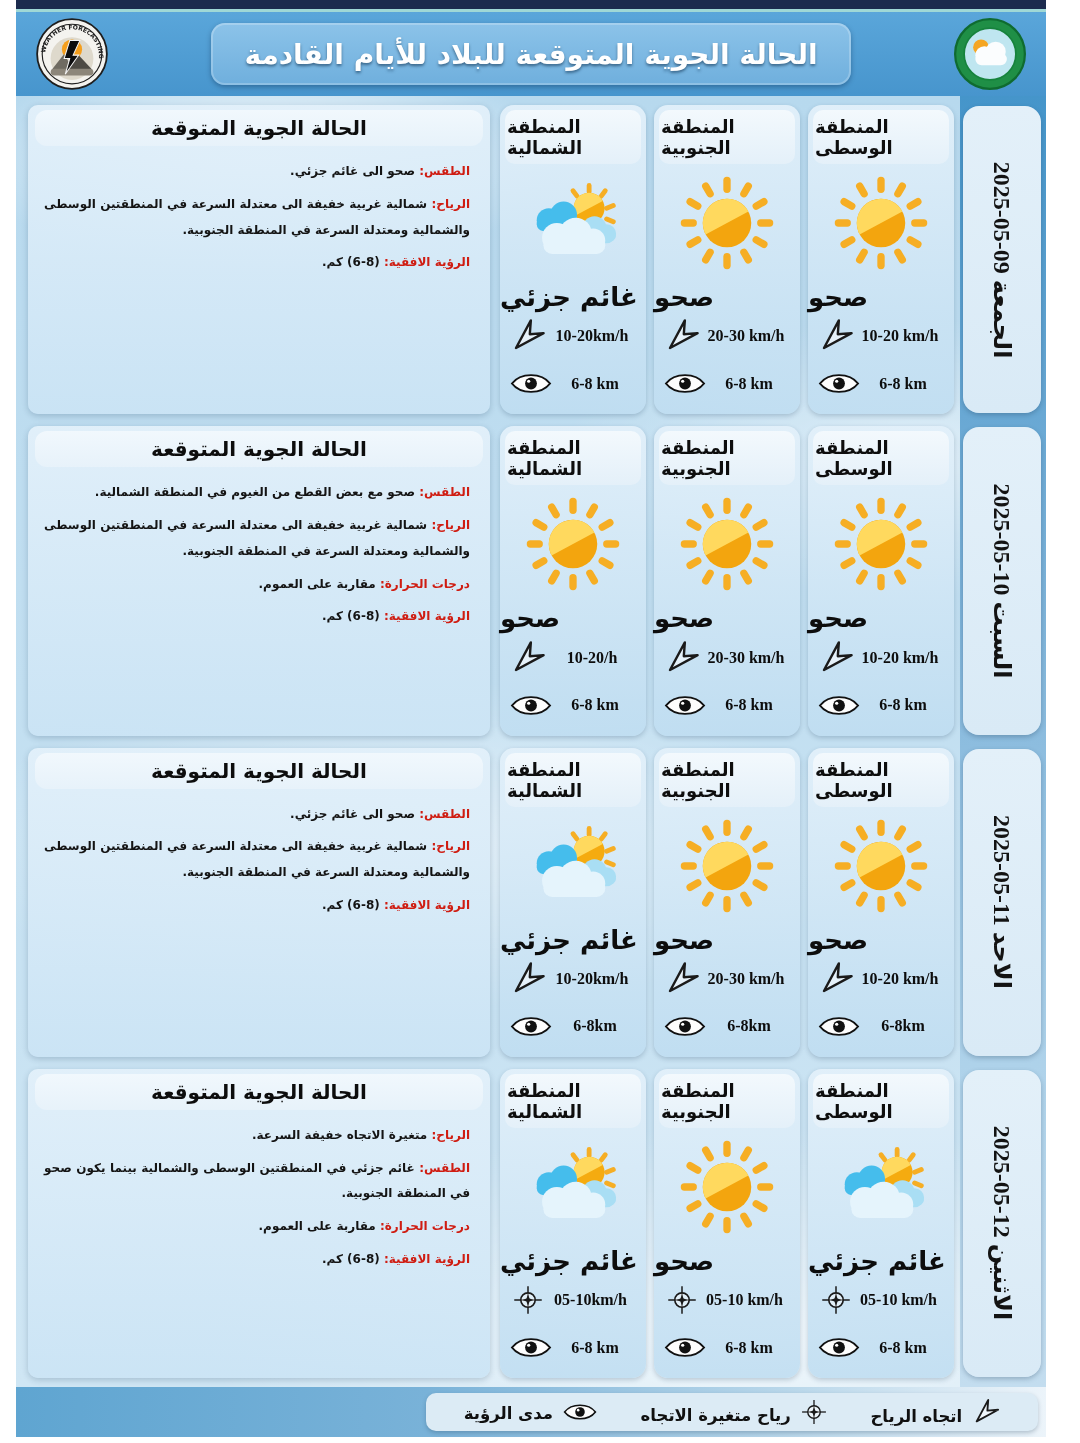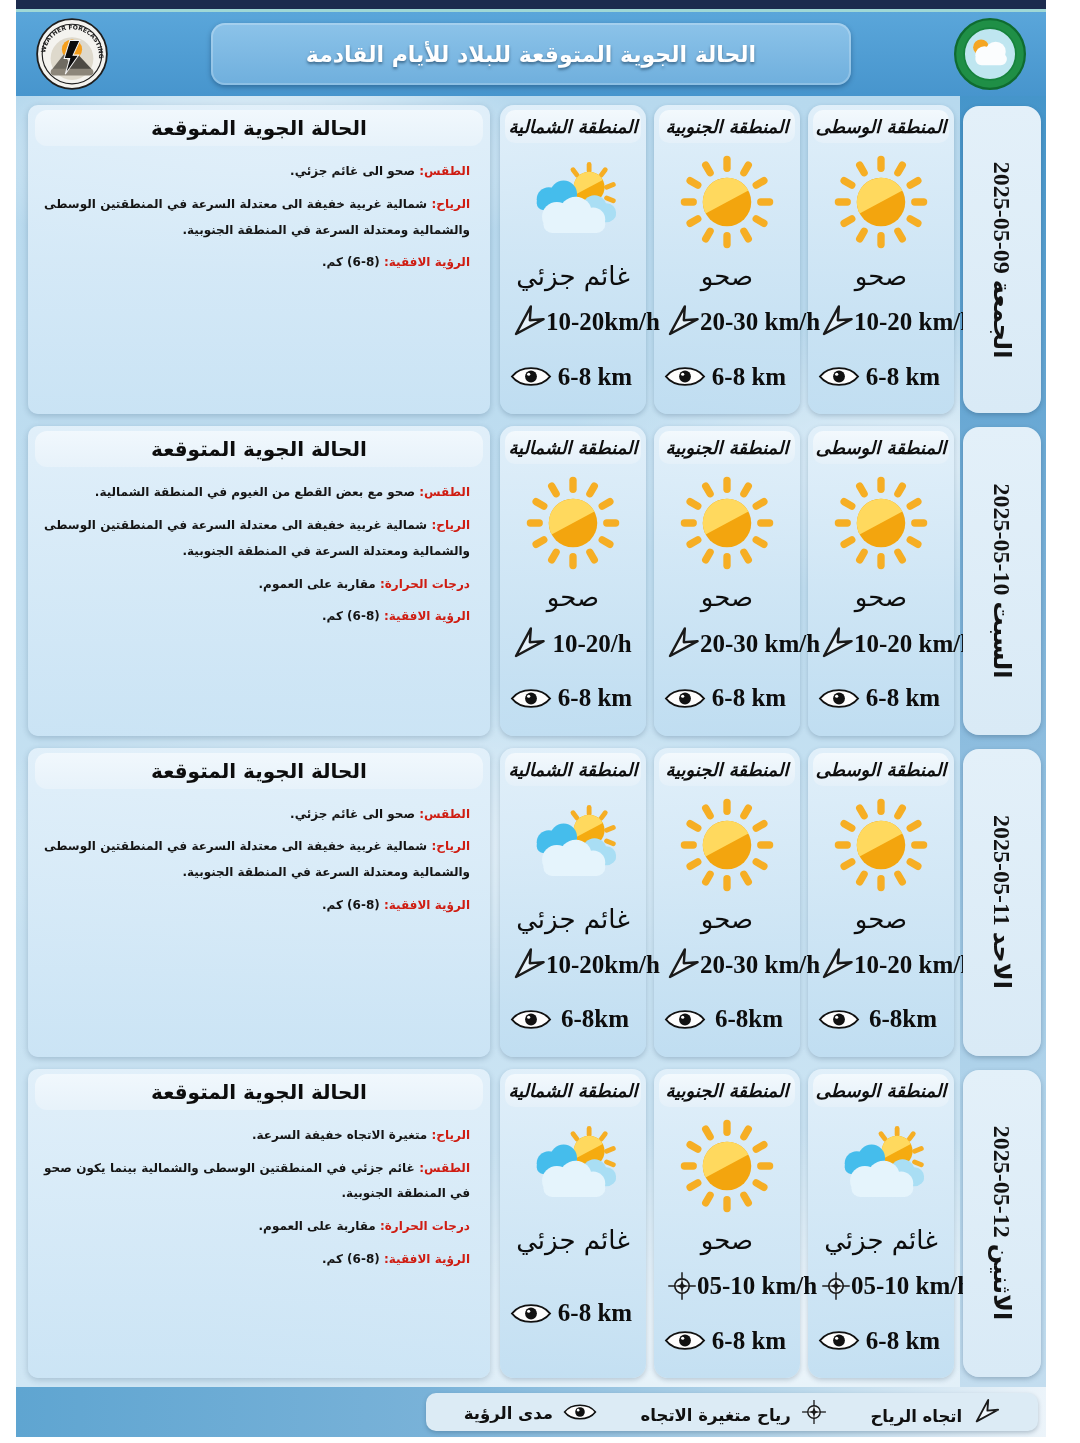--- a/index.html
+++ b/index.html
@@ -11,21 +11,21 @@
   .navy{height:9px;background:var(--navy-strip);border-bottom:3px solid var(--teal-line);}
 
   
   .topbar{direction:ltr;height:84px;background:linear-gradient(180deg,#5aa6da,var(--header-blue));
           display:flex;align-items:center;justify-content:space-between;padding:0 20px;box-sizing:border-box;}
   .emblem{width:72px;height:72px;flex:0 0 auto;}
   .title-pill{width:640px;height:62px;border-radius:14px;
               background:linear-gradient(180deg,#8cc3e9,var(--title-pill));
               box-shadow:inset 0 0 0 2px rgba(255,255,255,.22),0 2px 5px rgba(0,30,60,.35);
               display:flex;align-items:center;justify-content:center;}
-  .title-pill h1{margin:0;font-size:22px;font-weight:800;color:#fff;
+  .title-pill h1{margin:0;font-size:28px;font-weight:800;color:#fff;
                  text-shadow:0 2px 3px rgba(10,40,70,.55);direction:rtl;}
 
   
   .sky{position:relative;flex:1;display:flex;flex-direction:column;gap:10px;
        padding:8px 4px 8px 12px;box-sizing:border-box;
        background:
         radial-gradient(ellipse 420px 160px at 24% 5%,rgba(255,255,255,.85),rgba(255,255,255,0) 70%),
         radial-gradient(ellipse 520px 200px at 88% 28%,rgba(255,255,255,.5),rgba(255,255,255,0) 70%),
         radial-gradient(ellipse 640px 230px at 38% 58%,rgba(255,255,255,.55),rgba(255,255,255,0) 72%),
         radial-gradient(ellipse 740px 280px at 72% 96%,rgba(255,255,255,.7),rgba(255,255,255,0) 75%),
@@ -40,34 +40,34 @@
            border-radius:16px;box-shadow:0 2px 5px rgba(20,50,80,.28);}
   .datetext{position:absolute;top:50%;left:50%;width:300px;
             transform:translate(-50%,-50%) rotate(90deg);
             direction:ltr;text-align:center;white-space:nowrap;
             font-family:"Liberation Serif","DejaVu Sans",serif;
             font-weight:700;font-size:24px;color:#131313;letter-spacing:.5px;}
 
   .region{display:flex;flex-direction:column;border-radius:14px;margin:1px 0;
           background:linear-gradient(180deg,rgba(226,240,250,.95),rgba(191,221,241,.88));
           box-shadow:0 2px 5px rgba(20,50,80,.22);}
-  .region-head{margin:5px 5px 0;padding:6px 2px;border-radius:10px;text-align:center;
+  .region-head{margin:5px 5px 0;padding:6px 2px;border-radius:10px;text-align:left;
                background:linear-gradient(180deg,#f3f9fd,var(--card-head));
-               font-weight:700;font-size:18px;color:#0e0e0e;font-style:italic;}
+               font-weight:700;font-size:18px;color:#0e0e0e;}
   .wicon{height:118px;display:flex;align-items:center;justify-content:center;}
   .wicon svg.sun{width:94px;height:94px;}
   .wicon svg.csun{width:112px;height:86px;}
-  .cond{text-align:center;font-weight:400;font-size:26px;color:#0d0d0d;}
+  .cond{text-align:left;font-weight:700;font-size:26px;color:#0d0d0d;}
   .stats{flex:1;display:flex;flex-direction:column;justify-content:space-evenly;padding-bottom:6px;}
   .stat{direction:ltr;display:flex;align-items:center;padding:0 8px 0 10px;height:46px;}
   .st-ic{width:36px;height:36px;flex:0 0 auto;}
   .st-ic.cmp{width:30px;height:30px;margin-left:3px;}
   .st-ic.eye{width:42px;height:27px;}
   .st-tx{flex:1;text-align:center;font-family:"Liberation Serif","DejaVu Sans",serif;
-         font-weight:700;font-size:25px;color:#0d0d0d;white-space:nowrap;}
+         font-weight:700;font-size:16px;color:#0d0d0d;white-space:nowrap;}
 
   .fc{display:flex;flex-direction:column;border-radius:10px;margin:1px 2px 1px 0;
       background:linear-gradient(180deg,rgba(226,240,250,.96),rgba(203,228,245,.9));
       box-shadow:0 2px 6px rgba(20,50,80,.22);}
   .fc-head{margin:5px 7px 0;padding:6px 0;border-radius:12px;text-align:center;
            background:linear-gradient(180deg,#f1f8fd,var(--panel-head));
            font-weight:700;font-size:20px;color:#0d0d0d;}
   .fc-body{padding:6px 20px 6px 16px;font-size:12px;font-weight:700;line-height:2.15;
            text-align:justify;color:var(--text-black);}
   .fc-body p{margin:7px 0;}
@@ -494,20 +494,26 @@
       <article class="region">
         <div class="region-head">المنطقة الشمالية</div>
         <div class="wicon">
               <svg class="csun" viewBox="0 0 80 64">
                 <use href="#sym-csun"></use>
               </svg>
             </div>
         <div class="cond">غائم جزئي</div>
         <div class="stats">
           <div class="stat">
+            <svg class="st-ic cmp" viewBox="0 0 48 48">
+                  <use href="#sym-compass"></use>
+                </svg>
+            <span class="st-tx">05-10km/h</span>
+          </div>
+          <div class="stat">
             <svg class="st-ic eye" viewBox="0 0 64 40">
                   <use href="#sym-eye"></use>
                 </svg>
             <span class="st-tx">6-8 km</span>
           </div>
         </div>
       </article>
       <aside class="fc">
         <div class="fc-head">الحالة الجوية المتوقعة</div>
         <div class="fc-body">

